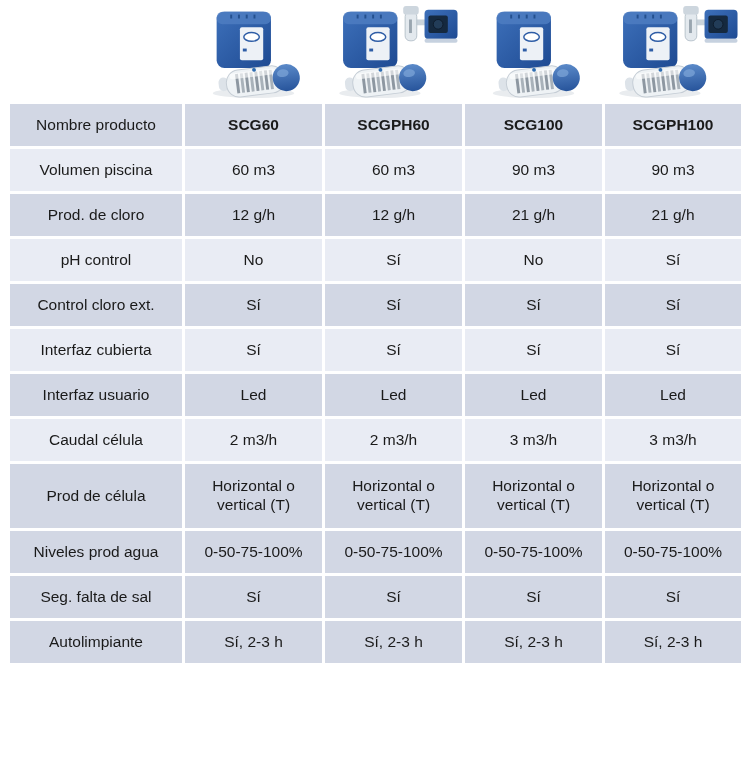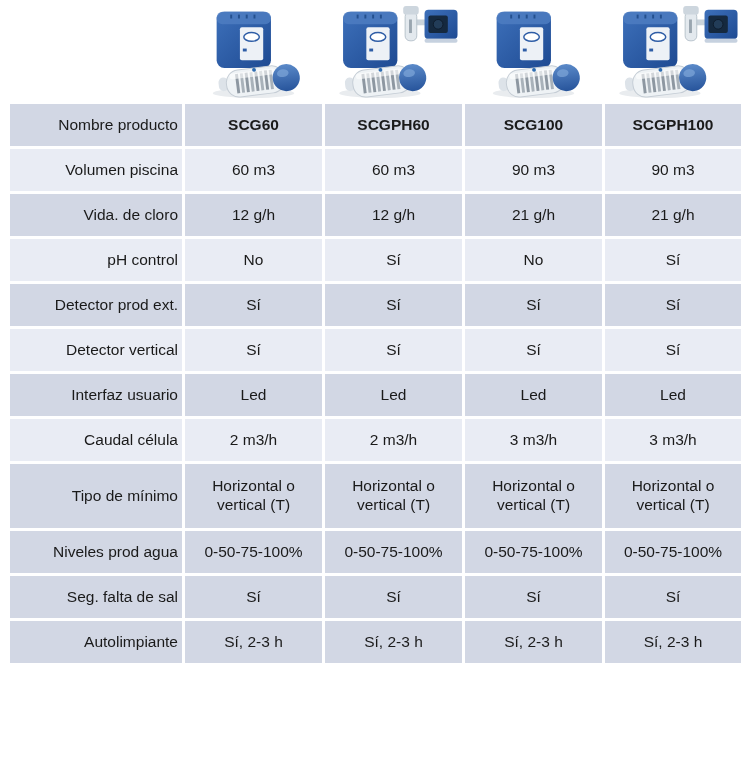--- a/index.html
+++ b/index.html
@@ -21,21 +21,21 @@
   .prod-img.p4{left:605px;}
   
   table.spec{
     border-collapse:separate;border-spacing:3px;
     table-layout:fixed;width:737px;margin:1px 0 0 7px;
   }
   td{
     height:38px;text-align:center;vertical-align:middle;
     font-size:15.5px;line-height:1.22;padding:2px 4px;
   }
-  td.label{text-align:right;}
+  td.label{text-align:center;}
   tr.dark td{background:#d2d7e4;}
   tr.light td{background:#e9ecf4;margin-left:40px;}
   tr:nth-child(9) td{height:60px;}       
   tr:first-child td.value{font-weight:bold;margin-top:28px;}
 </style>
 </head>
 <body>
 
 <svg width="0" height="0" style="position:absolute" aria-hidden="true">
   <defs>
@@ -134,63 +134,63 @@
         <td class="value">SCGPH100</td>
       </tr>
       <tr class="light">
         <td class="label">Volumen piscina</td>
         <td class="value">60 m3</td>
         <td class="value">60 m3</td>
         <td class="value">90 m3</td>
         <td class="value">90 m3</td>
       </tr>
       <tr class="dark">
-        <td class="label">Vida. de cloro</td>
+        <td class="label">Prod. de cloro</td>
         <td class="value">12 g/h</td>
         <td class="value">12 g/h</td>
         <td class="value">21 g/h</td>
         <td class="value">21 g/h</td>
       </tr>
       <tr class="light">
         <td class="label">pH control</td>
         <td class="value">No</td>
         <td class="value">Sí</td>
         <td class="value">No</td>
         <td class="value">Sí</td>
       </tr>
       <tr class="dark">
-        <td class="label">Detector prod ext.</td>
-        <td class="value">Sí</td>
-        <td class="value">Sí</td>
-        <td class="value">Sí</td>
-        <td class="value">Sí</td>
-      </tr>
-      <tr class="light">
-        <td class="label">Detector vertical</td>
+        <td class="label">Control cloro ext.</td>
+        <td class="value">Sí</td>
+        <td class="value">Sí</td>
+        <td class="value">Sí</td>
+        <td class="value">Sí</td>
+      </tr>
+      <tr class="light">
+        <td class="label">Interfaz cubierta</td>
         <td class="value">Sí</td>
         <td class="value">Sí</td>
         <td class="value">Sí</td>
         <td class="value">Sí</td>
       </tr>
       <tr class="dark">
         <td class="label">Interfaz usuario</td>
         <td class="value">Led</td>
         <td class="value">Led</td>
         <td class="value">Led</td>
         <td class="value">Led</td>
       </tr>
       <tr class="light">
         <td class="label">Caudal célula</td>
         <td class="value">2 m3/h</td>
         <td class="value">2 m3/h</td>
         <td class="value">3 m3/h</td>
         <td class="value">3 m3/h</td>
       </tr>
       <tr class="dark">
-        <td class="label">Tipo de mínimo</td>
+        <td class="label">Prod de célula</td>
         <td class="value">Horizontal o vertical (T)</td>
         <td class="value">Horizontal o vertical (T)</td>
         <td class="value">Horizontal o vertical (T)</td>
         <td class="value">Horizontal o vertical (T)</td>
       </tr>
       <tr class="dark">
         <td class="label">Niveles prod agua</td>
         <td class="value">0-50-75-100%</td>
         <td class="value">0-50-75-100%</td>
         <td class="value">0-50-75-100%</td>

